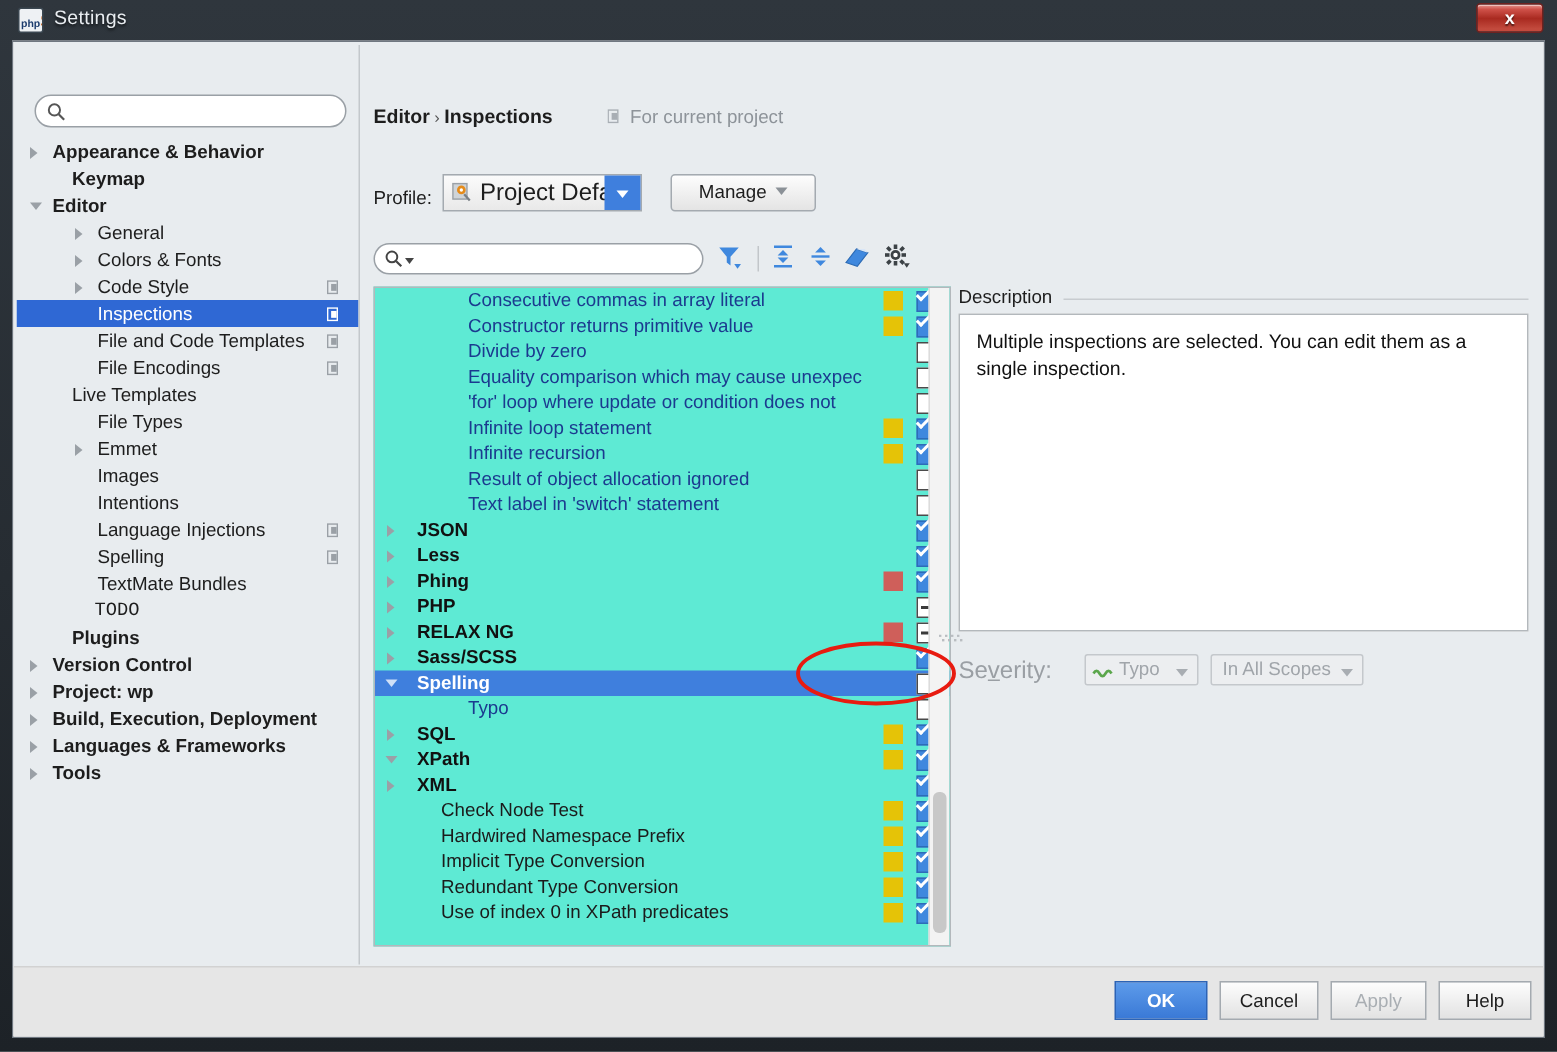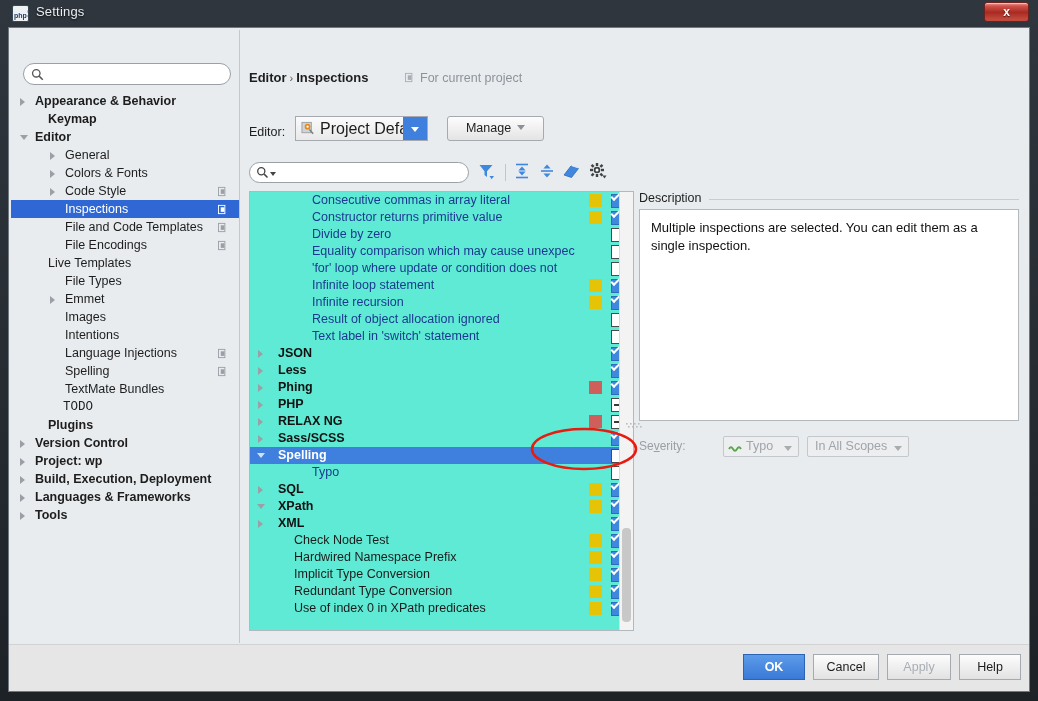--- a/index.html
+++ b/index.html
@@ -288,21 +288,21 @@
     padding: 9px 11px;
     font-size: 13px; color: #111; line-height: 18px;
   }
   .grip {
     position: absolute; left: 50%; margin-left: -9px; top: 395px;
     width: 18px; height: 5px;
   }
   .sev-row {
     position: absolute; left: 398px; top: 408px; height: 22px;
   }
-  .sev-label { position: absolute; left: 0; top: 3px; font-size: 12px; color: #9a9fa4; }
+  .sev-label { position: absolute; left: 0; top: 3px; font-size: 16px; color: #9a9fa4; }
   .sev-label u { text-decoration: underline; }
   .sev-combo {
     position: absolute; left: 84px; top: 0; width: 76px; height: 21px;
     border: 1px solid #c4c8cc; border-radius: 2px;
     background: #eceef0; box-sizing: border-box; cursor: default;
   }
   .sev-combo .sico { position: absolute; left: 4px; top: 3px; width: 14px; height: 14px; }
   .sev-combo .stxt { position: absolute; left: 22px; top: 2px; font-size: 12.5px; color: #a0a5aa; }
   .sev-combo .car, .scope-combo .car {
     position: absolute; right: 6px; top: 9px; width: 0; height: 0;
@@ -484,21 +484,21 @@
             </div>
             <div class="for-project">
               <span class="ico">
                 <svg width="11" height="11" viewBox="0 0 12 12">
                   <rect x="0.5" y="1.5" width="7" height="9" fill="none" stroke="#a8aeb4"></rect>
                   <rect x="3" y="3.6" width="4" height="5" fill="#a8aeb4"></rect>
                 </svg>
               </span><span>For current project</span>
             </div>
 
-            <div class="profile-label">Editor:</div>
+            <div class="profile-label">Profile:</div>
             <div class="profile-combo">
               <svg class="pico" viewBox="0 0 16 16">
                 <rect x="1" y="1.5" width="10" height="11" fill="#cfd4d8" stroke="#9aa0a6"></rect>
                 <circle cx="7" cy="6" r="3.1" fill="#e58b1a"></circle>
                 <circle cx="7" cy="6" r="1.2" fill="#ffffff"></circle>
                 <path d="M9 9 L13 13.5" stroke="#7a8086" stroke-width="1.6"></path>
               </svg>
               <div class="ptext">Project Default</div>
               <div class="pbtn">
                   <i class="car"></i>

